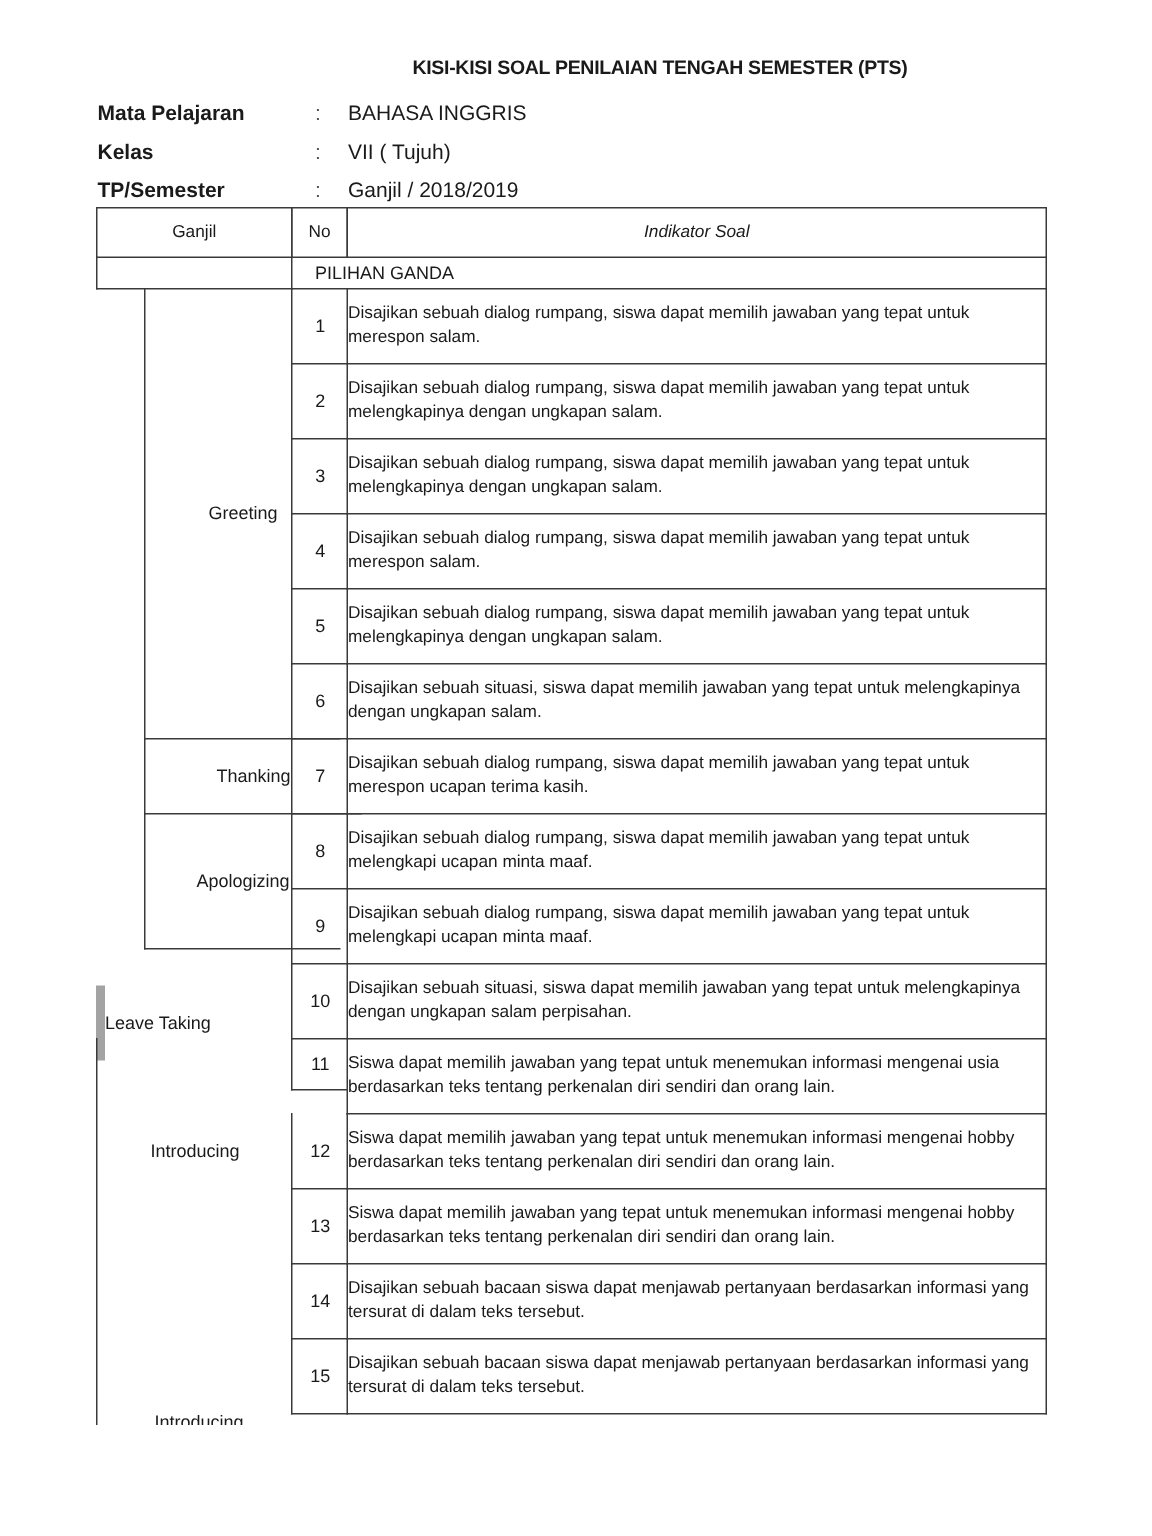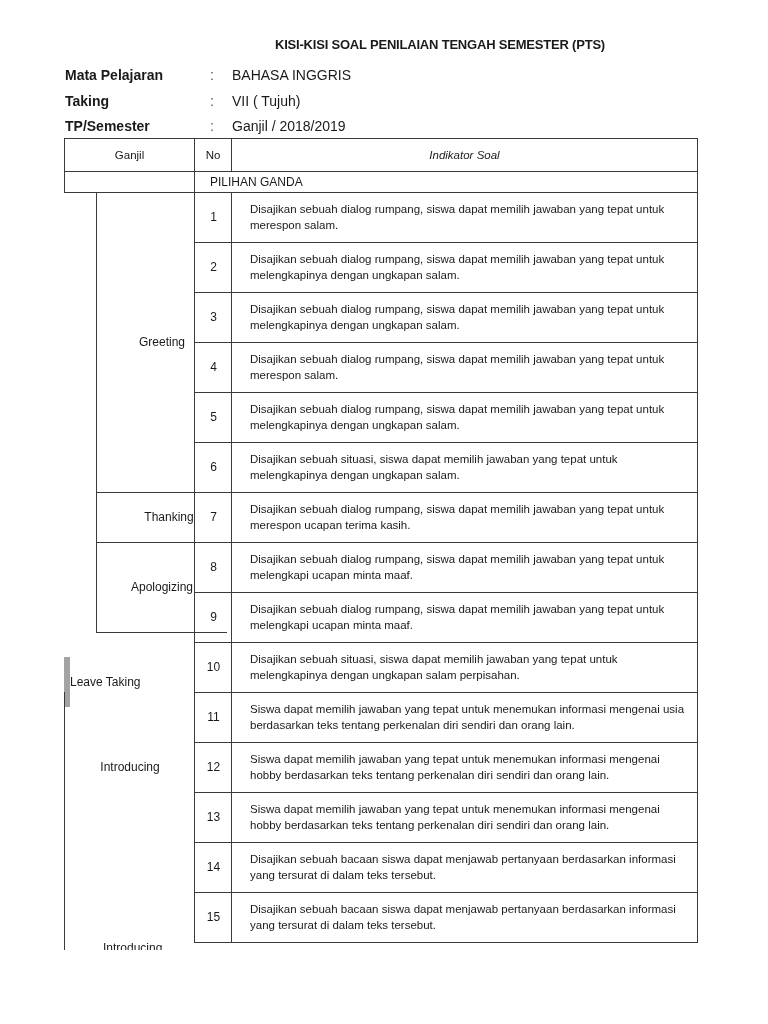--- a/index.html
+++ b/index.html
@@ -14,34 +14,34 @@
   .meta-row { position: absolute; left: 65px; font-size: 14px; height: 18px; }
   .meta-label { position: absolute; left: 0; width: 140px; white-space: nowrap; font-weight: bold; }
   .meta-colon { position: absolute; left: 145px; color: #555; }
   .meta-value { position: absolute; left: 167px; white-space: nowrap; }
 
   .tbl { position: absolute; left: 64px; top: 138px; width: 634px; }
   .cell { position: absolute; box-sizing: border-box; font-size: 11.5px; display: flex; align-items: center; }
   .hdr { border: 1px solid #3a3a3a; justify-content: center; }
   .materi-cell { border-left: 1px solid #3a3a3a; border-bottom: 1px solid #3a3a3a; justify-content: center; font-size: 12px; margin-left: 32px; }
   .no-cell { border-left: 1px solid #3a3a3a; border-bottom: 1px solid #3a3a3a; justify-content: center; font-size: 12px; }
-  .ind-cell { border-left: 1px solid #3a3a3a; border-right: 1px solid #3a3a3a; border-bottom: 1px solid #3a3a3a; padding: 0 4px 0 18px; line-height: 16px; font-size: 11.5px; }
+  .ind-cell { border-left: 1px solid #3a3a3a; border-right: 1px solid #3a3a3a; border-bottom: 1px solid #3a3a3a; padding: 0 4px 0 0; line-height: 16px; font-size: 11.5px; }
 </style>
 </head>
 <body>
 
 <div class="title">KISI-KISI SOAL PENILAIAN TENGAH SEMESTER (PTS)</div>
 
 <div class="meta-row" style="top:67px">
   <span class="meta-label">Mata Pelajaran</span>
   <span class="meta-colon">:</span>
   <span class="meta-value">BAHASA INGGRIS</span>
 </div>
 <div class="meta-row" style="top:93px">
-  <span class="meta-label">Taking</span>
+  <span class="meta-label">Kelas</span>
   <span class="meta-colon">:</span>
   <span class="meta-value">VII ( Tujuh)</span>
 </div>
 <div class="meta-row" style="top:118px">
   <span class="meta-label">TP/Semester</span>
   <span class="meta-colon">:</span>
   <span class="meta-value">Ganjil / 2018/2019</span>
 </div>
 
 <div class="tbl">
@@ -76,21 +76,21 @@
       <div class="cell no-cell" style="left: 130px; top: 304px; width: 38px; height: 51px;">6</div>
       <div class="cell ind-cell" style="left: 167px; top: 304px; width: 467px; height: 51px;">Disajikan sebuah situasi, siswa dapat memilih jawaban yang tepat untuk melengkapinya dengan ungkapan salam.</div>
       <div class="cell no-cell" style="left: 130px; top: 354px; width: 38px; height: 51px;">7</div>
       <div class="cell ind-cell" style="left: 167px; top: 354px; width: 467px; height: 51px;">Disajikan sebuah dialog rumpang, siswa dapat memilih jawaban yang tepat untuk merespon ucapan terima kasih.</div>
       <div class="cell no-cell" style="left: 130px; top: 404px; width: 38px; height: 51px;">8</div>
       <div class="cell ind-cell" style="left: 167px; top: 404px; width: 467px; height: 51px;">Disajikan sebuah dialog rumpang, siswa dapat memilih jawaban yang tepat untuk melengkapi ucapan minta maaf.</div>
       <div class="cell no-cell" style="left: 130px; top: 454px; width: 38px; height: 51px;">9</div>
       <div class="cell ind-cell" style="left: 167px; top: 454px; width: 467px; height: 51px;">Disajikan sebuah dialog rumpang, siswa dapat memilih jawaban yang tepat untuk melengkapi ucapan minta maaf.</div>
       <div class="cell no-cell" style="left: 130px; top: 504px; width: 38px; height: 51px;">10</div>
       <div class="cell ind-cell" style="left: 167px; top: 504px; width: 467px; height: 51px;">Disajikan sebuah situasi, siswa dapat memilih jawaban yang tepat untuk melengkapinya dengan ungkapan salam perpisahan.</div>
-      <div class="cell no-cell" style="left: 130px; top: 554px; width: 38px; height: 51px;">11</div>
+      <div class="cell no-cell" style="left: 130px; top: 554px; width: 38px; height: 35px;">11</div>
       <div class="cell ind-cell" style="left: 167px; top: 554px; width: 467px; height: 51px;">Siswa dapat memilih jawaban yang tepat untuk menemukan informasi mengenai usia berdasarkan teks tentang perkenalan diri sendiri dan orang lain.</div>
       <div class="cell no-cell" style="left: 130px; top: 604px; width: 38px; height: 51px;">12</div>
       <div class="cell ind-cell" style="left: 167px; top: 604px; width: 467px; height: 51px;">Siswa dapat memilih jawaban yang tepat untuk menemukan informasi mengenai hobby berdasarkan teks tentang perkenalan diri sendiri dan orang lain.</div>
       <div class="cell no-cell" style="left: 130px; top: 654px; width: 38px; height: 51px;">13</div>
       <div class="cell ind-cell" style="left: 167px; top: 654px; width: 467px; height: 51px;">Siswa dapat memilih jawaban yang tepat untuk menemukan informasi mengenai hobby berdasarkan teks tentang perkenalan diri sendiri dan orang lain.</div>
       <div class="cell no-cell" style="left: 130px; top: 704px; width: 38px; height: 51px;">14</div>
       <div class="cell ind-cell" style="left: 167px; top: 704px; width: 467px; height: 51px;">Disajikan sebuah bacaan siswa dapat menjawab pertanyaan berdasarkan informasi yang tersurat di dalam teks tersebut.</div>
       <div class="cell no-cell" style="left: 130px; top: 754px; width: 38px; height: 51px;">15</div>
       <div class="cell ind-cell" style="left: 167px; top: 754px; width: 467px; height: 51px;">Disajikan sebuah bacaan siswa dapat menjawab pertanyaan berdasarkan informasi yang tersurat di dalam teks tersebut.</div>
     </div>

